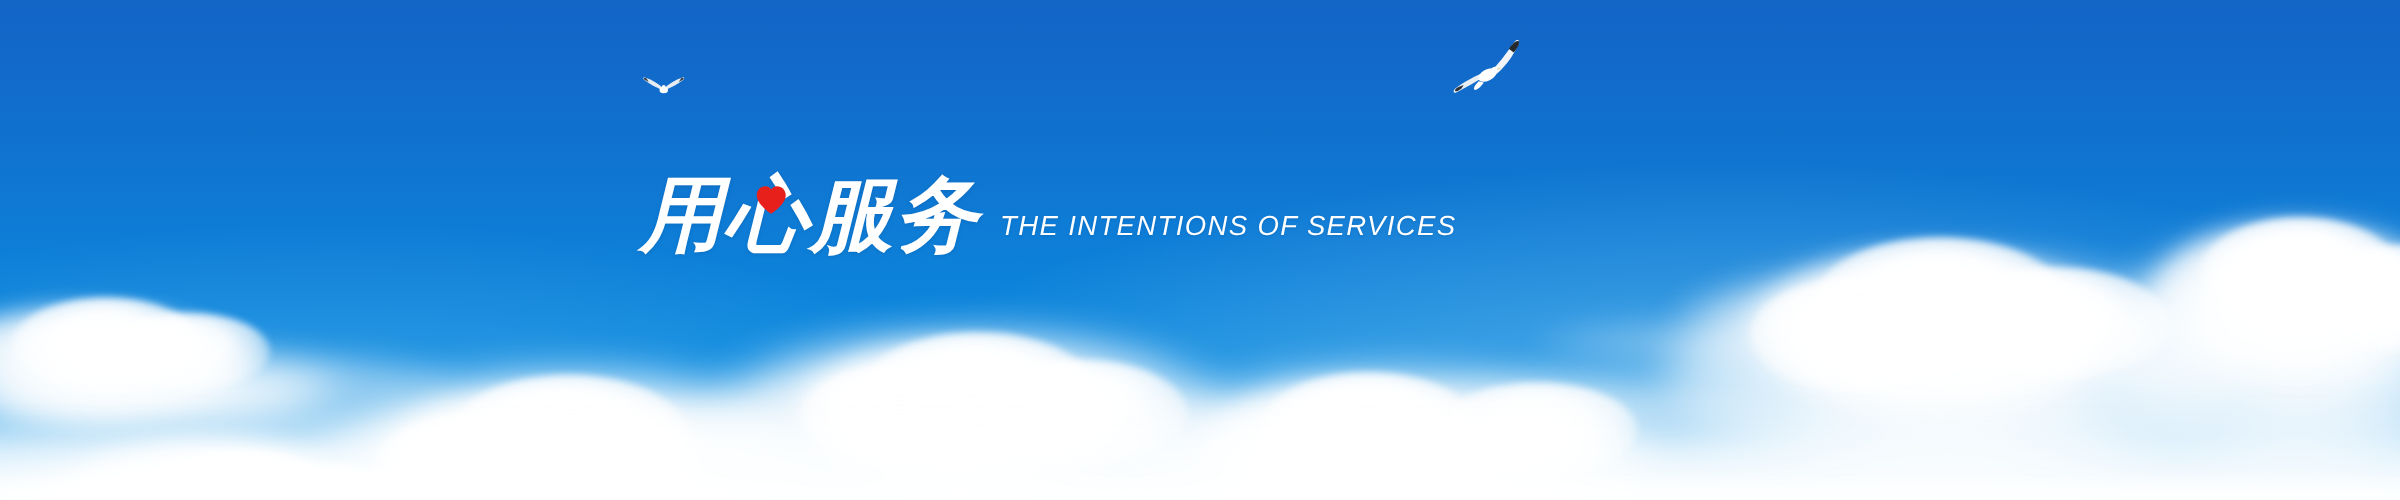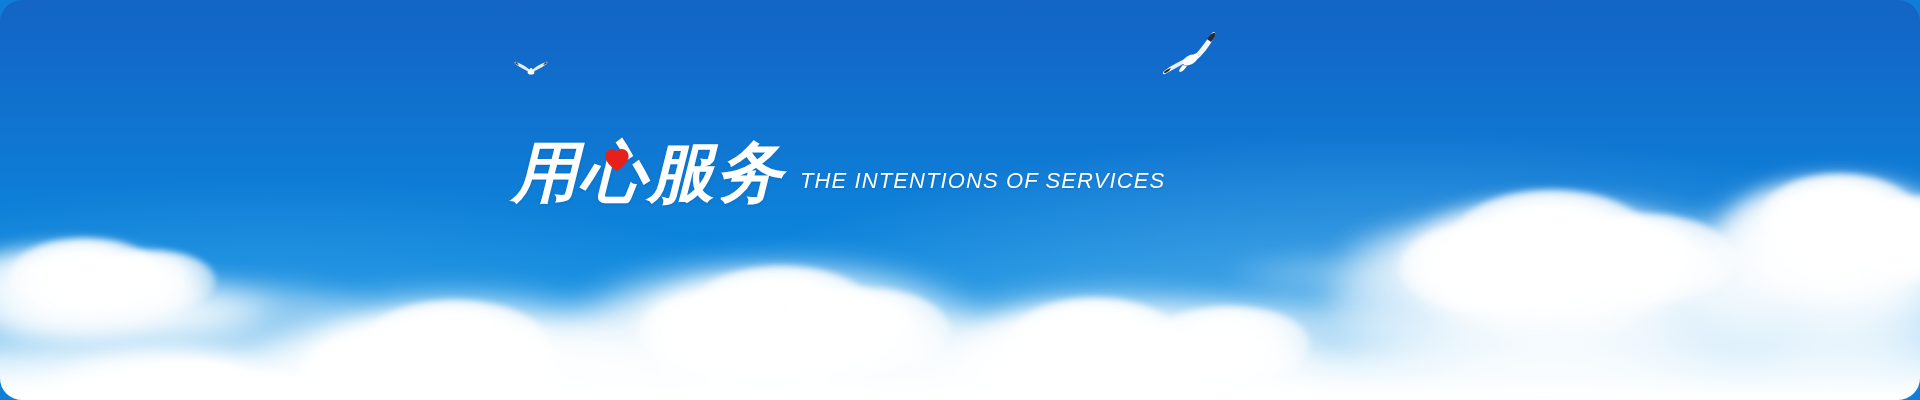--- a/index.html
+++ b/index.html
@@ -19,21 +19,20 @@
     overflow: hidden;
     background: linear-gradient(to bottom,
         #1365c6 0%,
         #1269c9 12%,
         #1072ce 28%,
         #0e7bd5 44%,
         #0c84db 60%,
         #0a8ce1 76%,
         #0a92e5 90%,
         #0b95e8 100%);
-    border-radius: 22px;
   }
 
   
   .sky-wash {
     position: absolute;
     inset: 0;
     background:
       radial-gradient(ellipse 1100px 420px at 72% 108%,
         rgba(255,255,255,0.42) 0%, rgba(255,255,255,0.16) 45%, rgba(255,255,255,0) 72%),
       radial-gradient(ellipse 900px 360px at 14% 112%,

